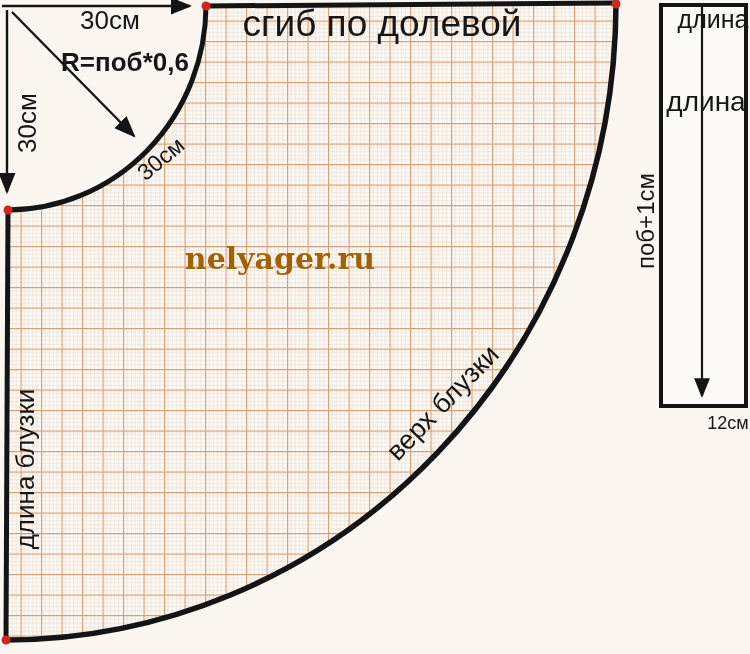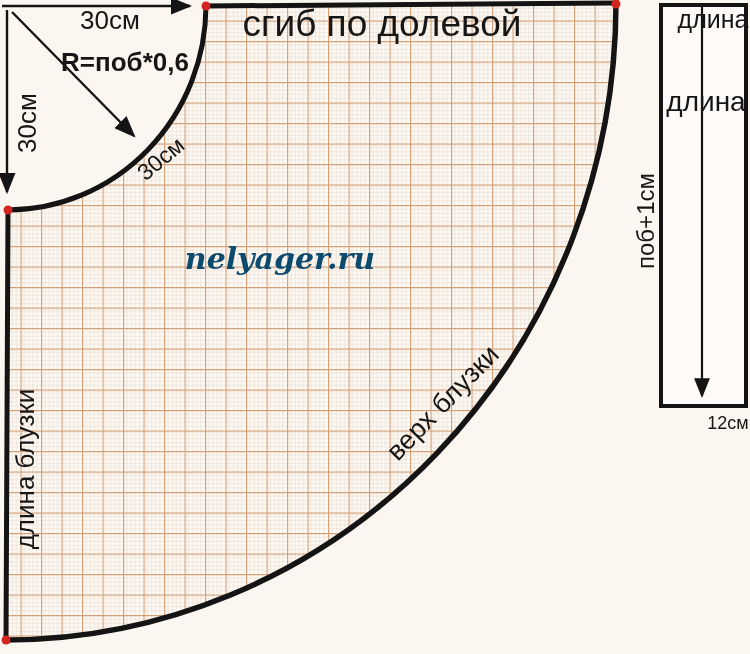--- a/index.html
+++ b/index.html
@@ -12,21 +12,21 @@
   .lbl{
     position:absolute;white-space:nowrap;color:#161616;
     font-family:"Liberation Sans",sans-serif;line-height:1;
     transform:translate(-50%,-50%);
   }
   .rot90{transform:translate(-50%,-50%) rotate(-90deg);}
   .rot40{transform:translate(-50%,-50%) rotate(-40deg);}
   .rot46{transform:translate(-50%,-50%) rotate(-46deg);}
   .watermark{
     font-family:"DejaVu Serif","Liberation Serif",serif;
-    font-style:italic;font-weight:bold;color:#0c4a6e;
+    font-weight:bold;color:#a16207;
   }
 </style>
 </head>
 <body>
 
 <div class="stage">
 
   <svg width="750" height="654" viewBox="0 0 750 654">
     <defs>
       <pattern id="graphpaper" width="20.5" height="20.5" patternUnits="userSpaceOnUse">

